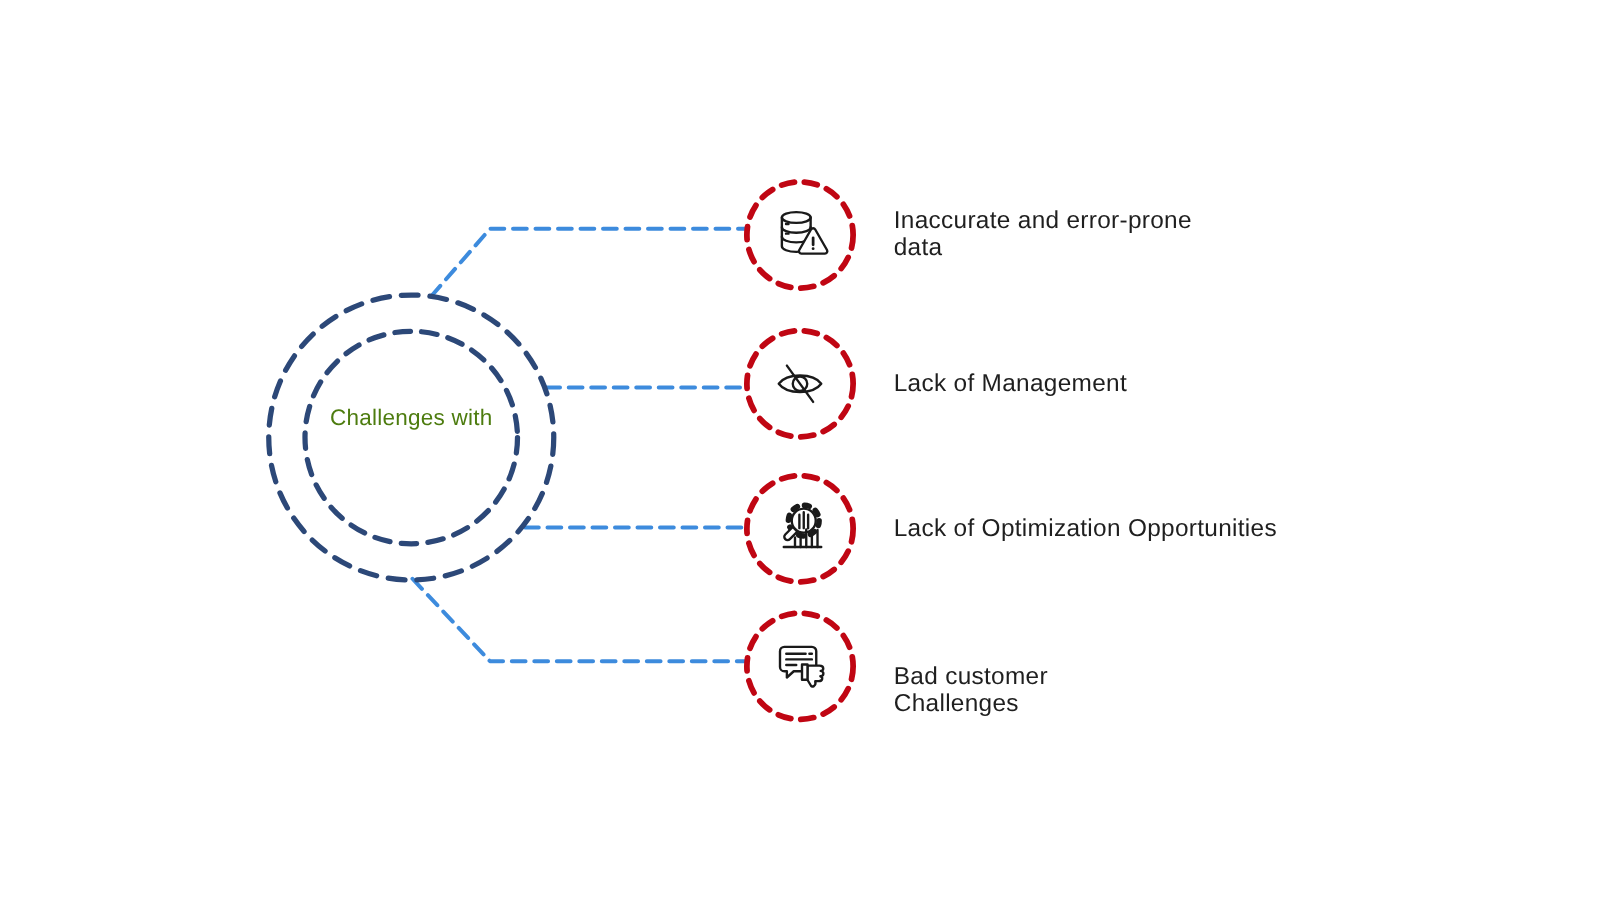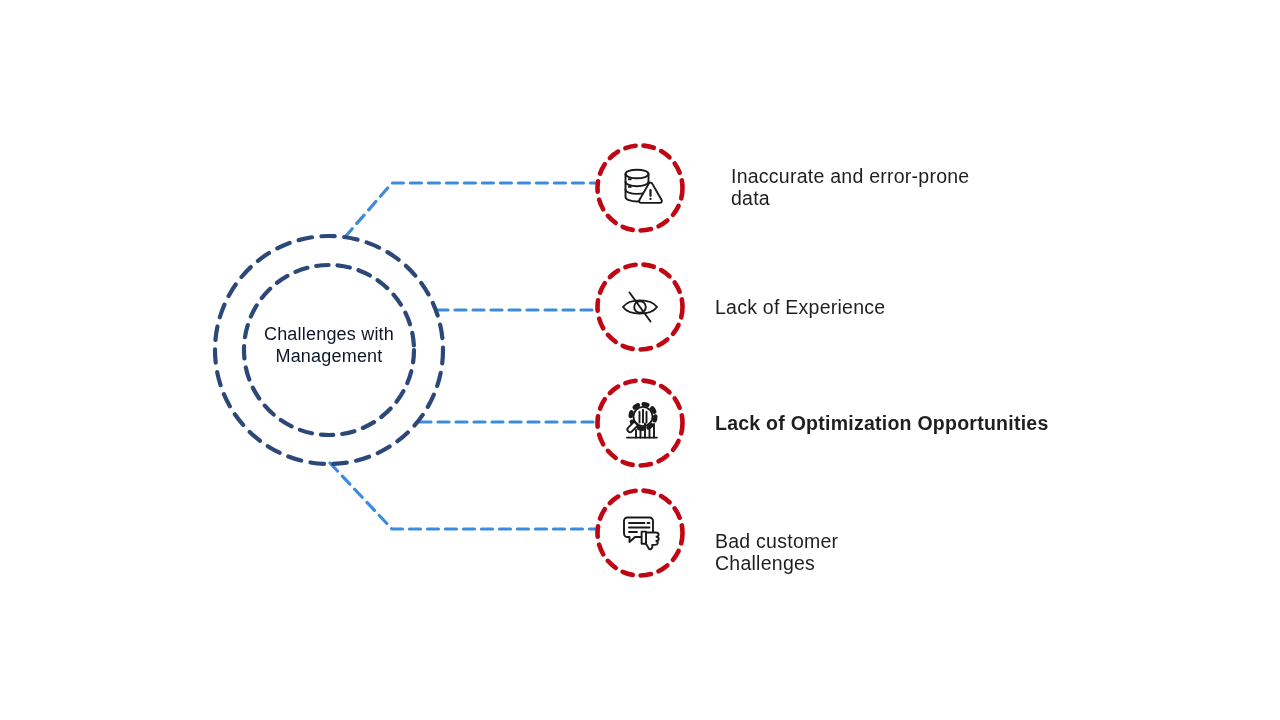--- a/index.html
+++ b/index.html
@@ -1,25 +1,25 @@
 <!DOCTYPE html>
 <html><head>
 <meta charset="utf-8">
 <style>
   html,body{margin:0;padding:0;background:#fff;}
   .canvas{position:relative;width:1280px;height:720px;background:#ffffff;overflow:hidden;
           font-family:"Liberation Sans",sans-serif;}
   .gfx{position:absolute;left:0;top:0;width:1280px;height:720px;}
   .center-label{position:absolute;left:229px;top:324px;width:200px;text-align:center;
-          color:#0f172a;font-size:18px;line-height:21.5px;letter-spacing:.2px;}
+          color:#4d7c0f;font-size:18px;line-height:21.5px;letter-spacing:.2px;}
   .item-label{position:absolute;left:715px;color:#1f1f1f;font-size:19.5px;line-height:21.5px;
           letter-spacing:.25px;}
-  .il-1{top:166px;width:262px;margin-left:16px;}
+  .il-1{top:166px;width:262px;}
   .il-2{top:297px;white-space:nowrap;}
-  .il-3{top:413px;white-space:nowrap;font-weight:bold;}
+  .il-3{top:413px;white-space:nowrap;}
   .il-4{top:531px;width:172px;}
 </style>
 </head>
 <body>
 
 <div class="canvas">
 
   <svg class="gfx" viewBox="0 0 1280 720">
 
     <g fill="none" stroke-width="3.2" stroke-linecap="round" stroke-linejoin="round" stroke-dasharray="11 7" stroke="#3D8BDD">
@@ -73,21 +73,20 @@
         <path d="M11.5 8.5 h22 a3.5 3.5 0 0 1 3.5 3.5 v12.5 a3.5 3.5 0 0 1 -3.5 3.5 h-14.5 l-5.5 5 v-5 h-2 a3.5 3.5 0 0 1 -3.5 -3.5 V12 a3.5 3.5 0 0 1 3.5 -3.5 Z"></path>
         <path d="M13 14 H28.5 M31.5 14 h2 M13 18.5 H33.5 M13 23 H21"></path>
         <path fill="#ffffff" d="M30 23.5 H39.5 Q42.6 23.5 42.6 25.7 Q42.6 27.5 40.5 27.7 Q42.9 28.1 42.7 30.1 Q42.5 31.9 40.3 32 Q42.1 32.5 41.7 34.3 Q41.3 35.9 39 35.9 H36.2 Q36.9 38.6 35.1 39.9 Q33.6 40.8 32.8 39.6 L29.8 34.6 Z"></path>
         <path fill="#ffffff" d="M25.6 22.6 h4.4 v12.2 h-4.4 Z"></path>
       </g>
     </g>
   </svg>
 
   <div class="center-label">
     <div>Challenges with</div>
-    <div>Management</div>
   </div>
 
   <div class="item-label il-1">Inaccurate and error-prone data</div>
-  <div class="item-label il-2">Lack of Experience</div>
+  <div class="item-label il-2">Lack of Management</div>
   <div class="item-label il-3">Lack of Optimization Opportunities</div>
   <div class="item-label il-4">Bad customer Challenges</div>
 
 </div>
 
 </body></html>

